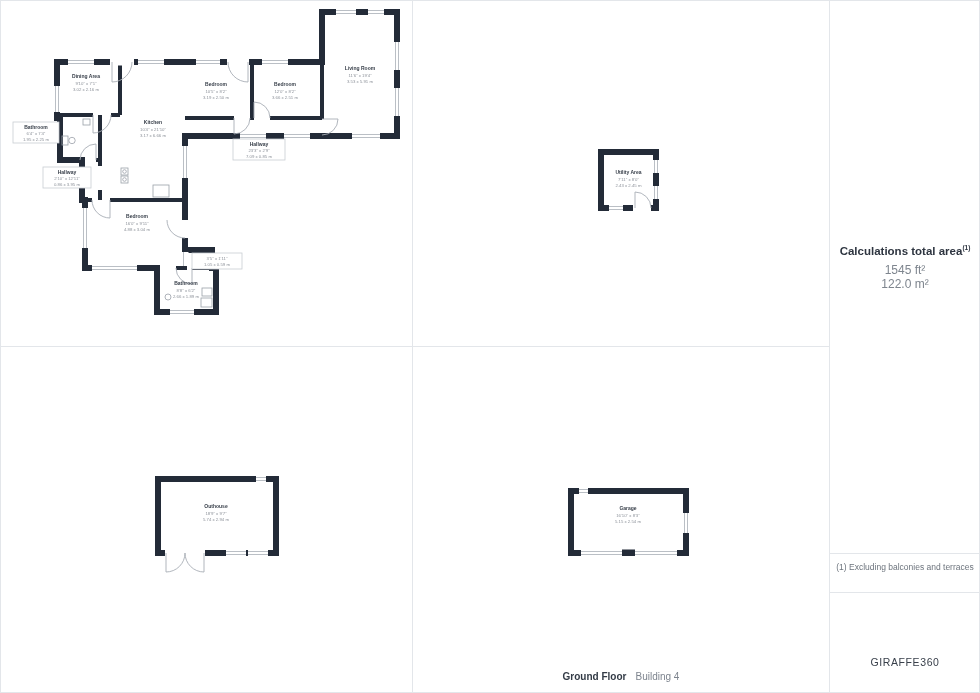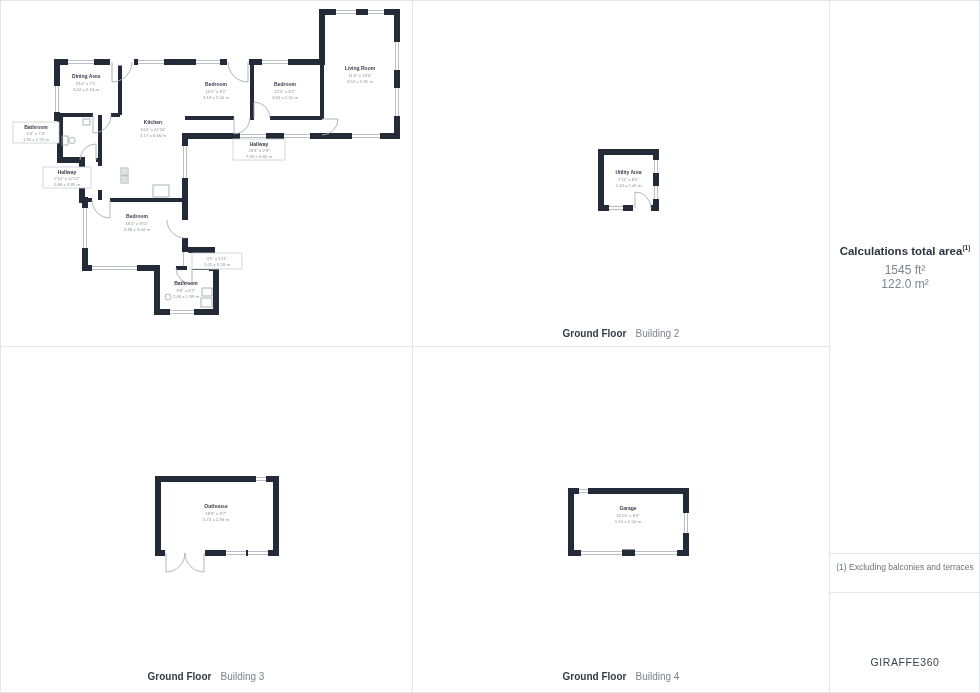--- a/index.html
+++ b/index.html
@@ -245,23 +245,20 @@
       <g>
         <rect class="gap" x="220" y="204.5" width="18" height="7"></rect>
         <path class="door" d="M222,208 V192 M238,208 A16,16 0 0 0 222,192"></path>
       </g>
       <g>
         <text class="rn" x="215.5" y="174">Utility Area</text>
         <text class="rd" x="215.5" y="181">7'11" x 8'0"</text>
         <text class="rd" x="215.5" y="187">2.43 x 2.45 m</text>
       </g>
     </svg>
-    <div class="caption cap-top">
-      <span class="cap-b">Ground Floor</span><span>Building 2</span>
-    </div>
   </div>
 
   <div class="panel" id="panel3">
     <svg width="412" height="346" viewBox="0 0 412 346">
       <rect class="roomfill" stroke-width="6" x="158" y="132" width="118" height="74"></rect>
       <g>
         <rect class="win" x="226" y="202.5" width="20" height="7"></rect>
           <path class="winline" d="M226,204.5 H246 M226,207.5 H246"></path>
         <rect class="win" x="248" y="202.5" width="20" height="7"></rect>
           <path class="winline" d="M248,204.5 H268 M248,207.5 H268"></path>
@@ -272,23 +269,20 @@
         <rect class="gap" x="165" y="202.5" width="40" height="7"></rect>
         <path class="door" d="M166,206 V225 M185,206 A19,19 0 0 1 166,225"></path>
         <path class="door" d="M204,206 V225 M185,206 A19,19 0 0 0 204,225"></path>
       </g>
       <g>
         <text class="rn" x="216" y="161">Outhouse</text>
         <text class="rd" x="216" y="168">18'9" x 9'7"</text>
         <text class="rd" x="216" y="174">5.74 x 2.94 m</text>
       </g>
     </svg>
-    <div class="caption cap-bot">
-      <span class="cap-b">Ground Floor</span><span>Building 3</span>
-    </div>
   </div>
 
   <div class="panel" id="panel4">
     <svg width="416" height="346" viewBox="0 0 416 346">
       <rect class="roomfill" stroke-width="6" x="158" y="144" width="115" height="62"></rect>
       <g>
 
         <rect class="gap" x="168" y="202.5" width="96" height="7"></rect>
         <path class="winline" d="M168,204.5 H264 M168,207.5 H264"></path>
         <rect x="209" y="202.5" width="13" height="6.5" fill="#232b38"></rect>

